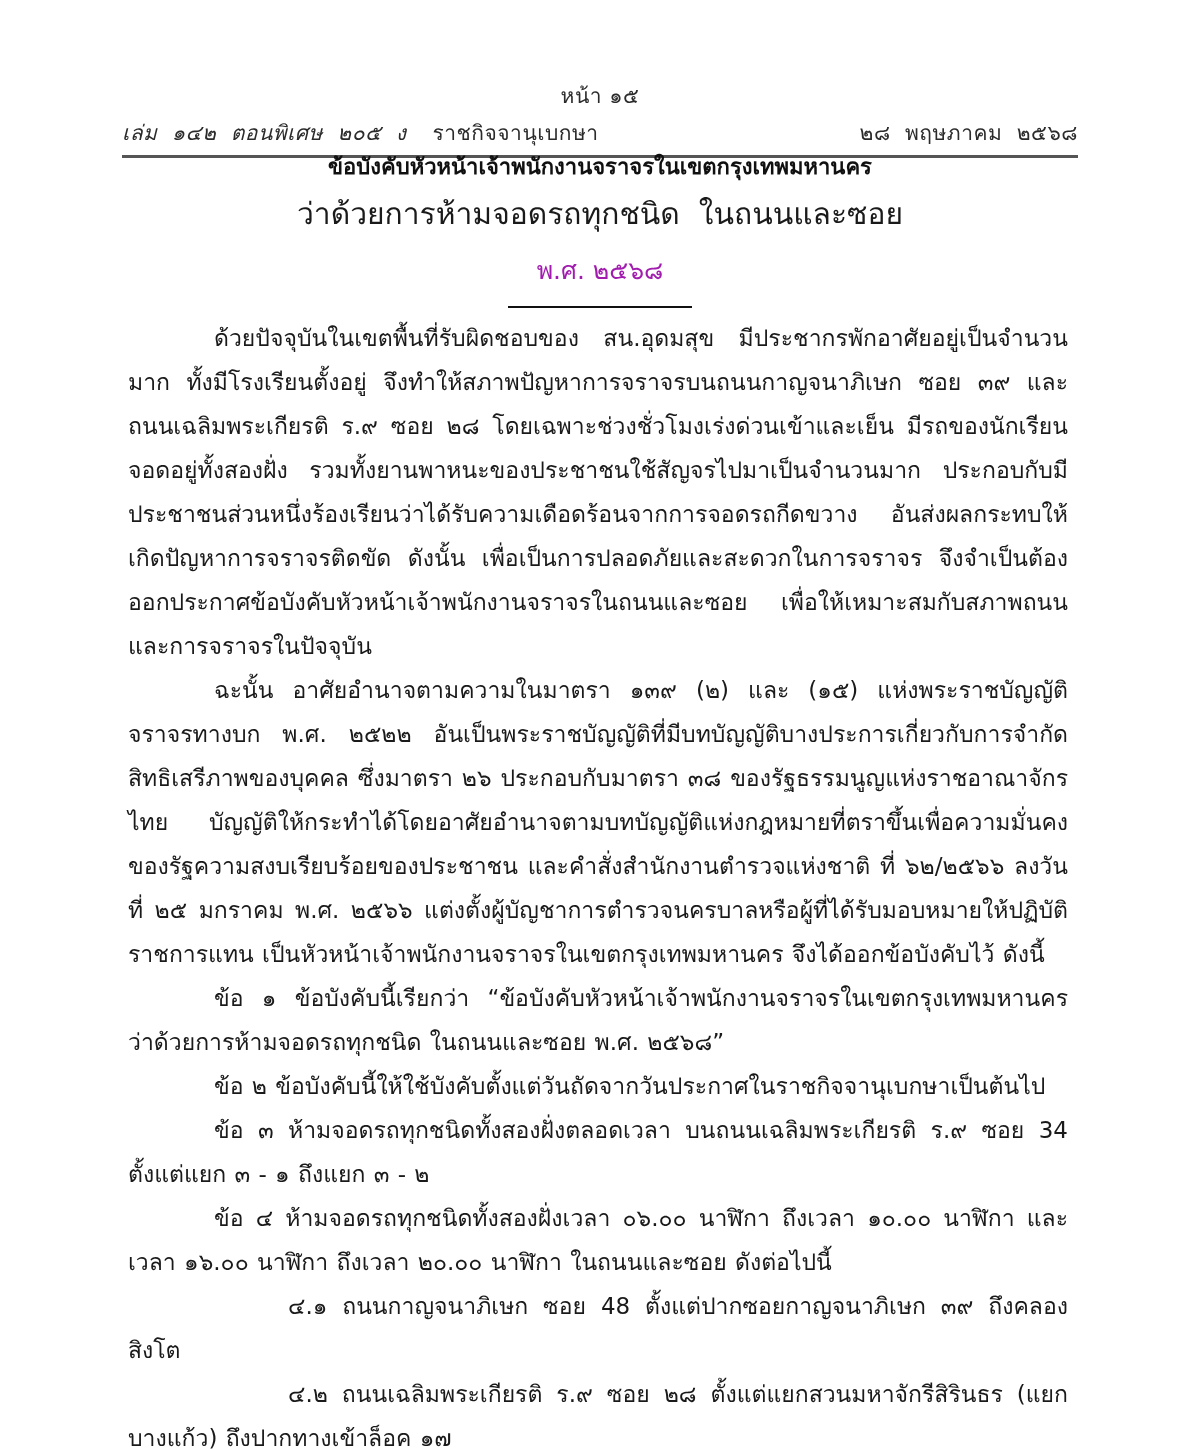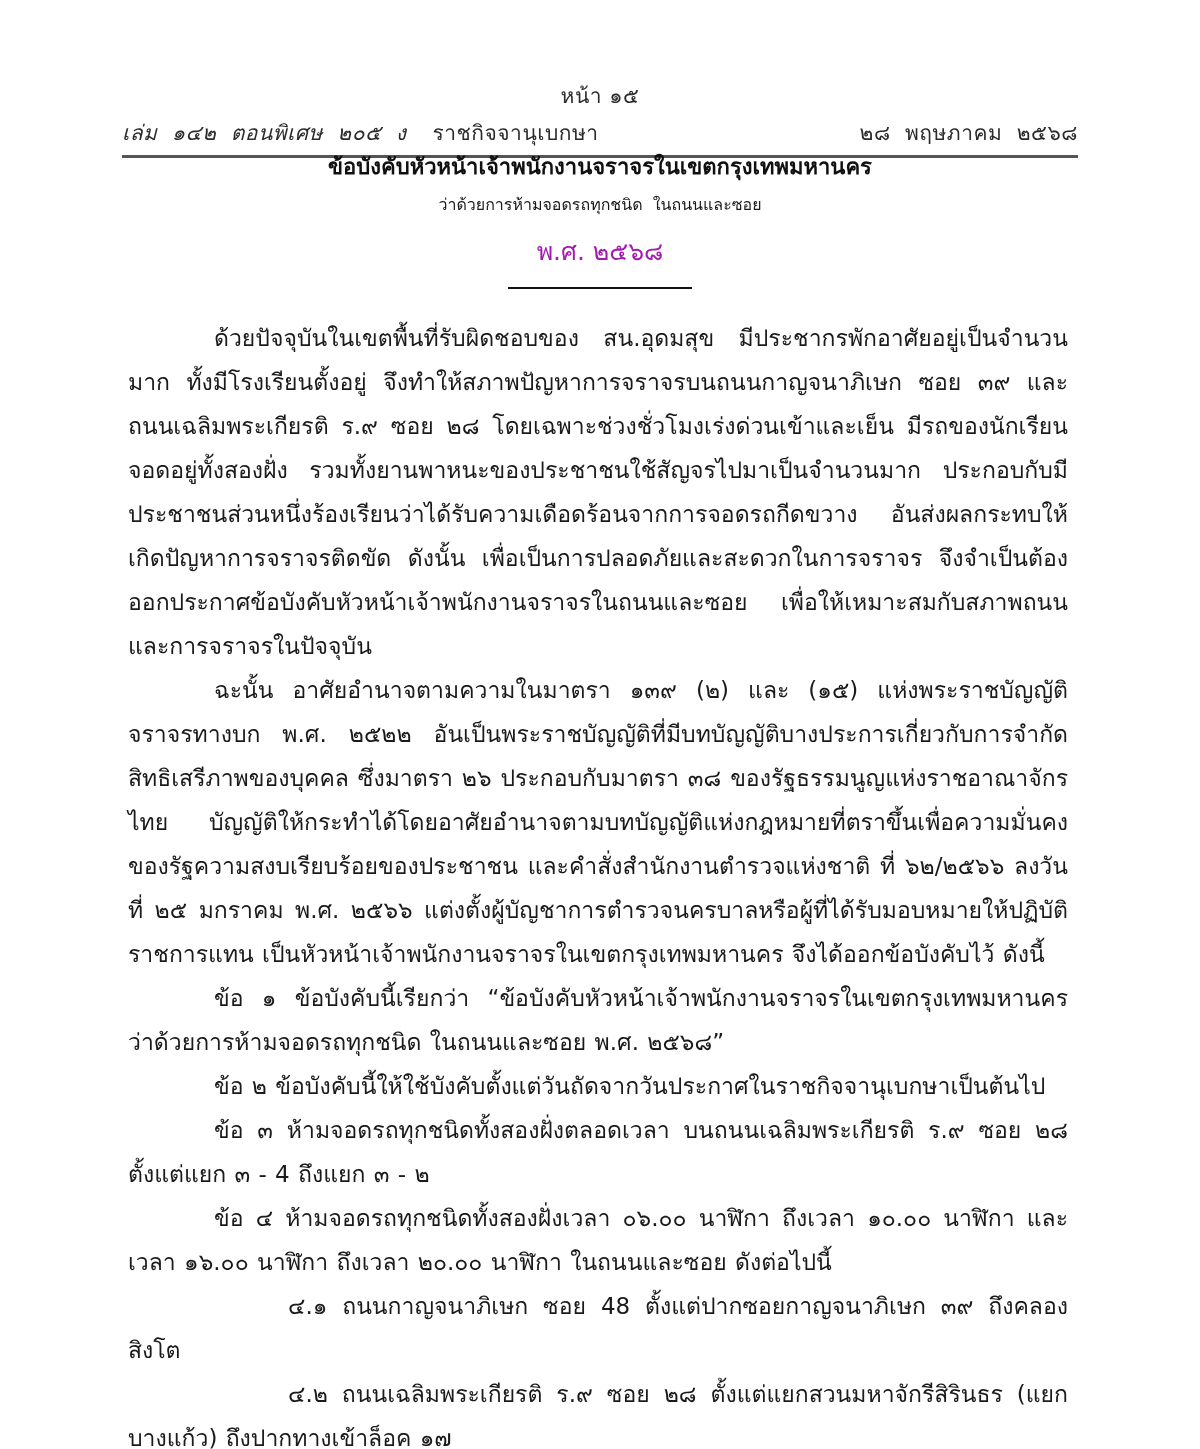--- a/index.html
+++ b/index.html
@@ -84,21 +84,21 @@
   }
   .doc-title {
     font-size: 22px;
     font-weight: bold;
     line-height: 1.35;
     color: #101010;
     white-space: pre;
   }
   .doc-subtitle {
     margin-top: 12px;
-    font-size: 16px;
+    font-size: 30px;
     line-height: 1.35;
     color: #1a1a1a;
     white-space: pre;
   }
   .doc-year {
     margin-top: 20px;
     font-size: 25px;
     line-height: 1.35;
     color: #a21caf;
     white-space: pre;
@@ -157,20 +157,20 @@
     <div class="doc-subtitle">ว่าด้วยการห้ามจอดรถทุกชนิด  ในถนนและซอย</div>
     <div class="doc-year">พ.ศ. ๒๕๖๘</div>
     <hr class="title-divider">
   </div>
 
   <div class="body-text">
     <p class="para indent">ด้วยปัจจุบันในเขตพื้นที่รับผิดชอบของ สน.อุดมสุข มีประชากรพักอาศัยอยู่เป็นจำนวนมาก ทั้งมีโรงเรียนตั้งอยู่  จึงทำให้สภาพปัญหาการจราจรบนถนนกาญจนาภิเษก  ซอย  ๓๙  และถนนเฉลิมพระเกียรติ ร.๙ ซอย ๒๘ โดยเฉพาะช่วงชั่วโมงเร่งด่วนเข้าและเย็น มีรถของนักเรียนจอดอยู่ทั้งสองฝั่ง  รวมทั้งยานพาหนะของประชาชนใช้สัญจรไปมาเป็นจำนวนมาก  ประกอบกับมีประชาชนส่วนหนึ่งร้องเรียนว่าได้รับความเดือดร้อนจากการจอดรถกีดขวาง  อันส่งผลกระทบให้เกิดปัญหาการจราจรติดขัด  ดังนั้น  เพื่อเป็นการปลอดภัยและสะดวกในการจราจร  จึงจำเป็นต้องออกประกาศข้อบังคับหัวหน้าเจ้าพนักงานจราจรในถนนและซอย  เพื่อให้เหมาะสมกับสภาพถนนและการจราจรในปัจจุบัน</p>
     <p class="para indent">ฉะนั้น อาศัยอำนาจตามความในมาตรา ๑๓๙ (๒) และ (๑๕) แห่งพระราชบัญญัติจราจรทางบก พ.ศ. ๒๕๒๒ อันเป็นพระราชบัญญัติที่มีบทบัญญัติบางประการเกี่ยวกับการจำกัดสิทธิเสรีภาพของบุคคล ซึ่งมาตรา ๒๖ ประกอบกับมาตรา ๓๘ ของรัฐธรรมนูญแห่งราชอาณาจักรไทย บัญญัติให้กระทำได้โดยอาศัยอำนาจตามบทบัญญัติแห่งกฎหมายที่ตราขึ้นเพื่อความมั่นคงของรัฐความสงบเรียบร้อยของประชาชน และคำสั่งสำนักงานตำรวจแห่งชาติ ที่ ๖๒/๒๕๖๖ ลงวันที่ ๒๕ มกราคม พ.ศ. ๒๕๖๖ แต่งตั้งผู้บัญชาการตำรวจนครบาลหรือผู้ที่ได้รับมอบหมายให้ปฏิบัติราชการแทน เป็นหัวหน้าเจ้าพนักงานจราจรในเขตกรุงเทพมหานคร  จึงได้ออกข้อบังคับไว้  ดังนี้</p>
     <p class="para indent">ข้อ  ๑  ข้อบังคับนี้เรียกว่า  “ข้อบังคับหัวหน้าเจ้าพนักงานจราจรในเขตกรุงเทพมหานคร ว่าด้วยการห้ามจอดรถทุกชนิด  ในถนนและซอย  พ.ศ. ๒๕๖๘”</p>
     <p class="para indent">ข้อ  ๒  ข้อบังคับนี้ให้ใช้บังคับตั้งแต่วันถัดจากวันประกาศในราชกิจจานุเบกษาเป็นต้นไป</p>
-    <p class="para indent">ข้อ  ๓  ห้ามจอดรถทุกชนิดทั้งสองฝั่งตลอดเวลา  บนถนนเฉลิมพระเกียรติ ร.๙ ซอย ๒๘ ตั้งแต่แยก  ๓ - 4  ถึงแยก  ๓ - ๒</p>
+    <p class="para indent">ข้อ  ๓  ห้ามจอดรถทุกชนิดทั้งสองฝั่งตลอดเวลา  บนถนนเฉลิมพระเกียรติ ร.๙ ซอย 34 ตั้งแต่แยก  ๓ - ๑  ถึงแยก  ๓ - ๒</p>
     <p class="para indent">ข้อ  ๔  ห้ามจอดรถทุกชนิดทั้งสองฝั่งเวลา  ๐๖.๐๐  นาฬิกา  ถึงเวลา  ๑๐.๐๐  นาฬิกา และเวลา  ๑๖.๐๐  นาฬิกา  ถึงเวลา  ๒๐.๐๐  นาฬิกา  ในถนนและซอย  ดังต่อไปนี้</p>
     <p class="para indent-wide">๔.๑  ถนนกาญจนาภิเษก  ซอย  48  ตั้งแต่ปากซอยกาญจนาภิเษก  ๓๙ ถึงคลองสิงโต</p>
     <p class="para indent-wide">๔.๒  ถนนเฉลิมพระเกียรติ ร.๙  ซอย  ๒๘  ตั้งแต่แยกสวนมหาจักรีสิรินธร (แยกบางแก้ว) ถึงปากทางเข้าล็อค ๑๗</p>
 
   </div>
 
 </div>
 
 </body></html>

